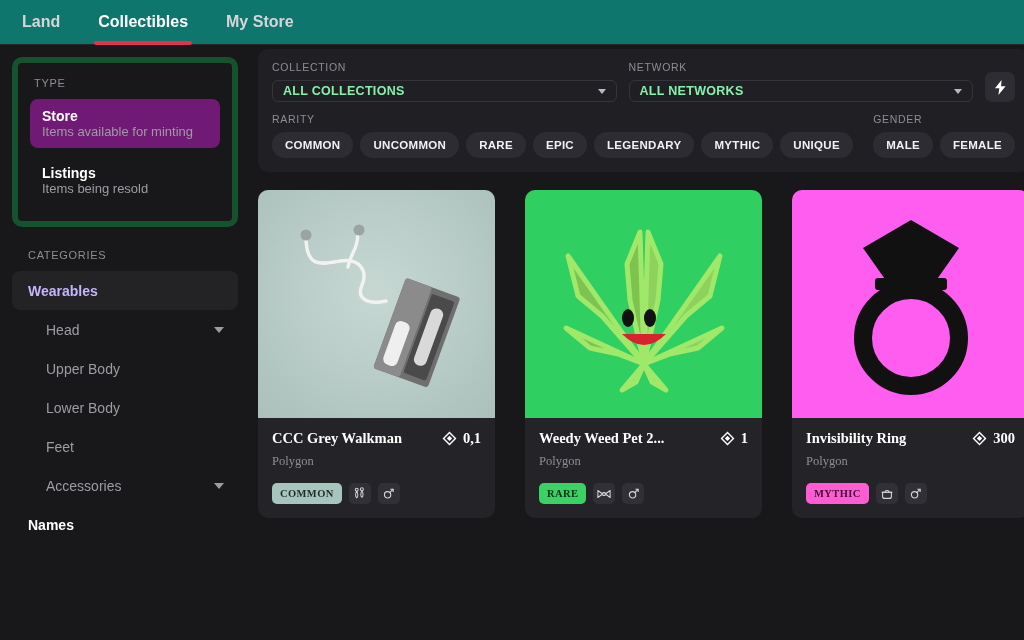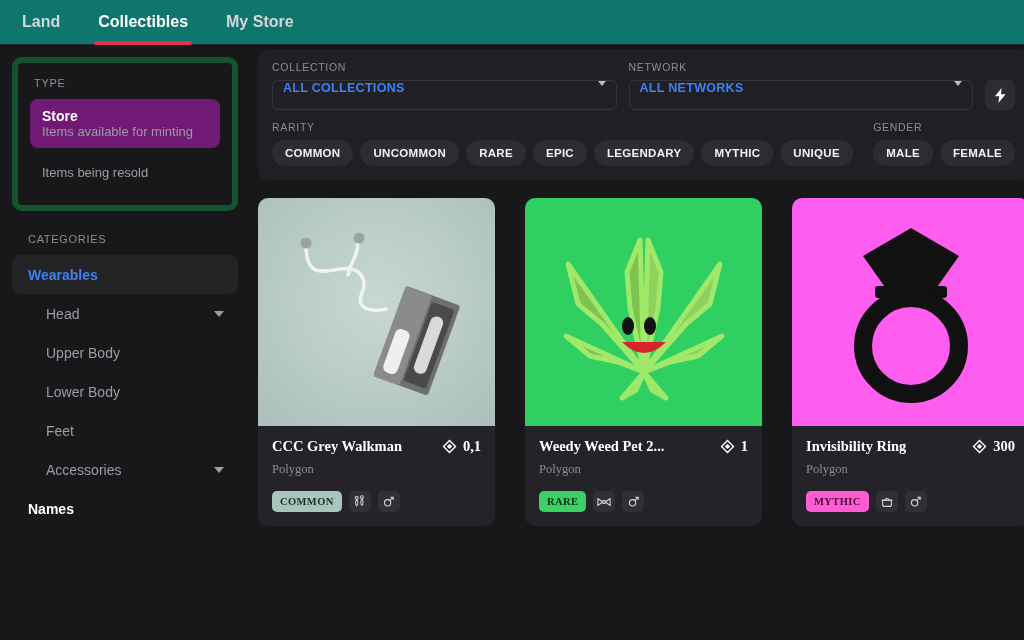--- a/index.html
+++ b/index.html
@@ -83,21 +83,21 @@
     height: 39px;
     display: flex;
     align-items: center;
     justify-content: space-between;
     padding: 0 14px 0 16px;
     border-radius: 8px;
     font-size: 14px;
     color: #9c9ca3;
     cursor: pointer;
   }
-  .cat-item.active { background: #232326; color: #3b82f6; font-weight: bold; }
+  .cat-item.active { background: #232326; color: #c4b5fd; font-weight: bold; }
   .cat-item.sub { padding-left: 34px; font-size: 14px; }
   .cat-item.strong { color: #ffffff; font-weight: bold; }
   .chev { width: 0; height: 0; border-left: 5px solid transparent; border-right: 5px solid transparent; border-top: 6px solid #9c9ca3; }
 
   
   .main { flex: 1; padding: 0 14px 0 8px; }
 
   .searchbar {
     height: 45px;
     display: flex;
@@ -138,27 +138,27 @@
   .filters {
     background: #202024;
     border-radius: 10px;
     padding: 12px 14px 14px 14px;
     margin-top: 4px;
   }
   .frow { display: flex; align-items: flex-end; gap: 12px; }
   .fgroup { flex: 1; }
   .flabel { font-size: 10.5px; letter-spacing: 0.7px; color: #8d8d95; margin-bottom: 7px; }
   .select {
-    height: 30px;
+    height: 22px;
     border: 1px solid #34343a;
     border-radius: 6px;
-    display: flex; align-items: flex-start; justify-content: space-between;
+    display: flex; align-items: center; justify-content: space-between;
     padding: 0 10px;
     font-size: 12.5px; font-weight: bold; letter-spacing: 0.3px;
-    color: #3b82f6;
+    color: #86efac;
     cursor: pointer;
   }
   .chev-sm { width: 0; height: 0; border-left: 4px solid transparent; border-right: 4px solid transparent; border-top: 5px solid #b9b9c0; }
   .bolt-btn {
     width: 30px; height: 30px; flex: none;
     background: #2d2d33; border-radius: 7px;
     display: flex; align-items: center; justify-content: center;
     cursor: pointer;
   }
 
@@ -233,20 +233,21 @@
 
     <div class="type-card">
       <div class="section-label">TYPE</div>
 
       <div class="type-opt selected">
         <div class="t-title">Store</div>
         <div class="t-sub">Items available for minting</div>
       </div>
 
       <div class="type-opt">
+        <div class="t-title">Listings</div>
         <div class="t-sub">Items being resold</div>
       </div>
     </div>
 
     <div class="cat-label">CATEGORIES</div>
 
     <div class="cat-item active">
       <span>Wearables</span>
     </div>
     <div class="cat-item sub">

